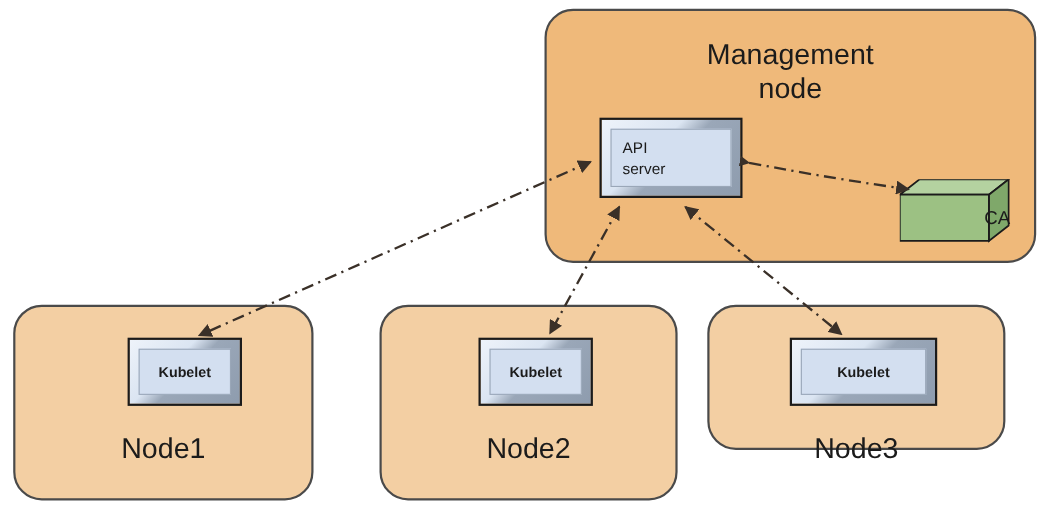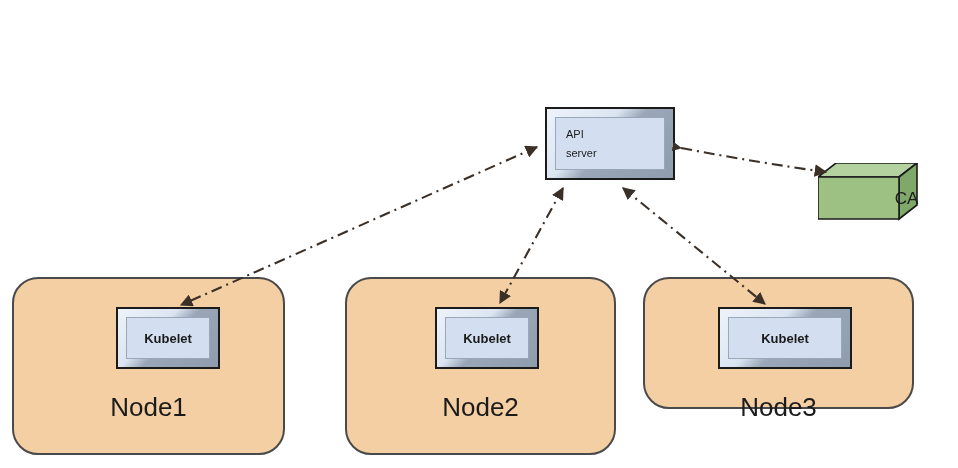--- a/index.html
+++ b/index.html
@@ -57,21 +57,21 @@
     background: #d3dff0;
     border: 1px solid #9aa7b8;
     box-sizing: border-box;
     display: flex;
     align-items: center;
     justify-content: flex-start;
     overflow: hidden;
   }
   .bevel-text {
     color: #1b1b1b;
-    font-size: 11px;
+    font-size: 14px;
     line-height: 19px;
     padding-left: 10px;
     white-space: pre-line;
   }
   .bevel-text.kubelet {
     font-size: 13px;
     font-weight: bold;
     padding-left: 0;
     width: 100%;
     text-align: center;
@@ -100,20 +100,24 @@
     width: 958px;
     height: 468px;
     pointer-events: none;
   }
 </style>
 </head>
 <body>
 
 <div id="canvas">
 
+  <div class="zone" style="left:495px; top:8px; width:447px; height:231px;">
+    <div class="zone-label" style="top:24px;">Management
+node</div>
+  </div>
 
   <div class="bevel" style="left:545px; top:107px; width:130px; height:73px;">
     <div class="bevel-inner">
       <span class="bevel-text">API
 server</span>
     </div>
   </div>
 
   <div class="cuboid" style="left:818px; top:163px; width:100px; height:58px;">
     <svg width="100" height="58" viewBox="0 0 100 58" style="position:absolute; left:0; top:0;">

